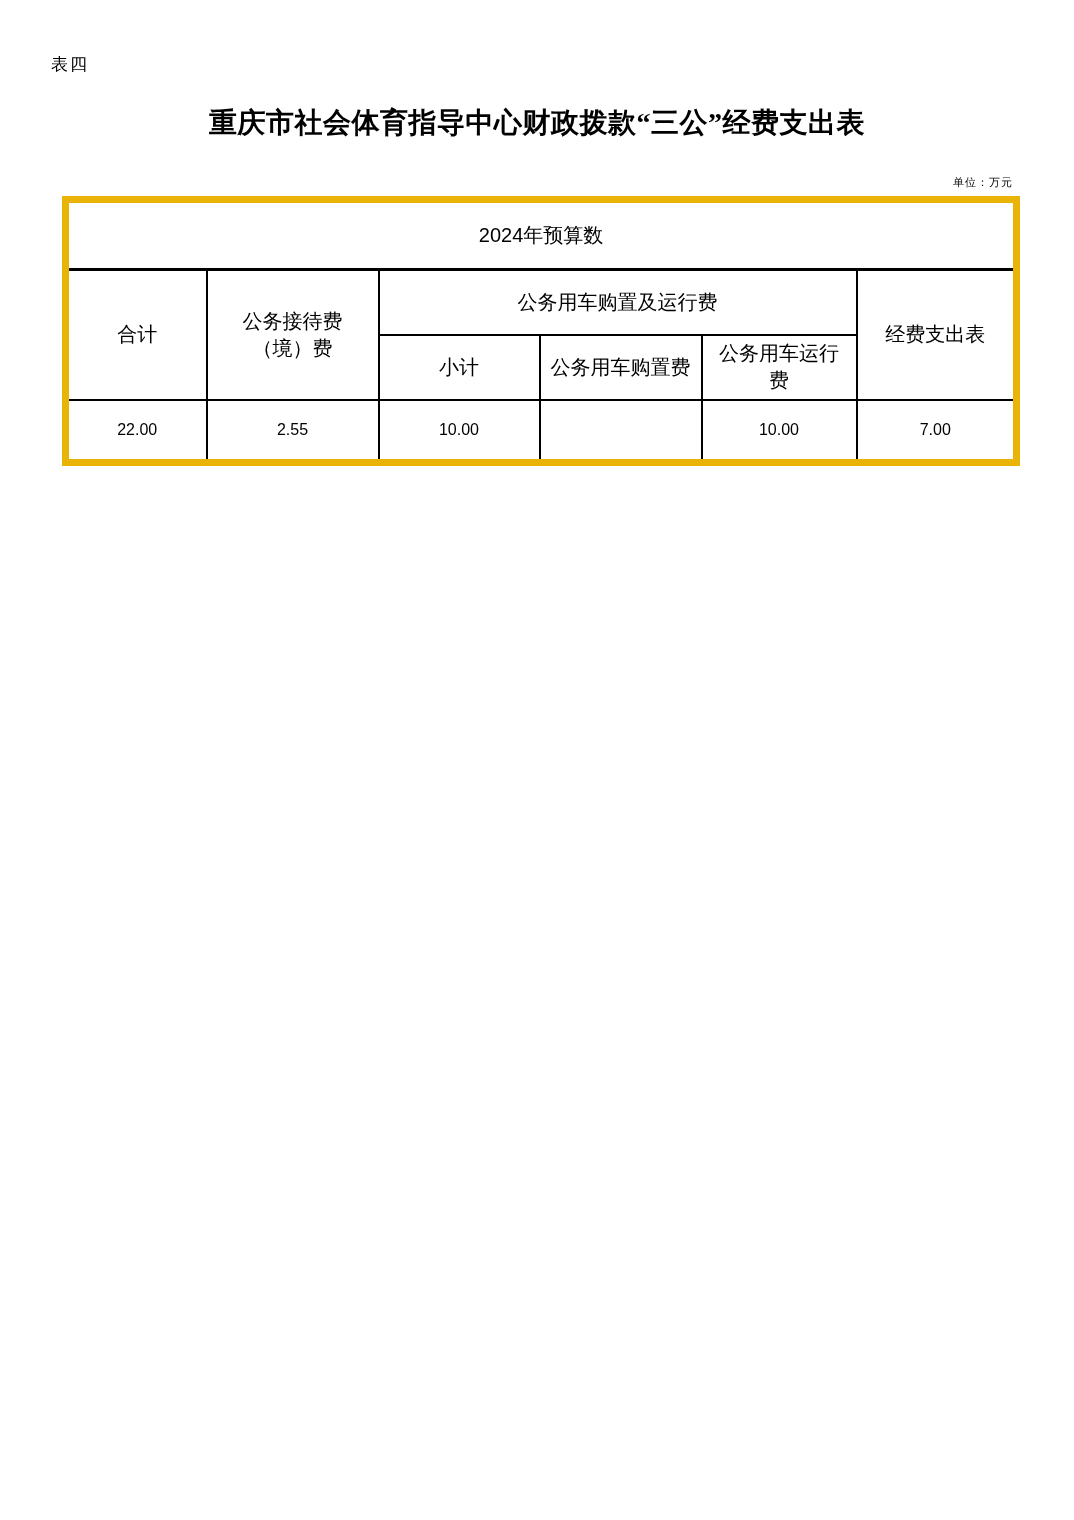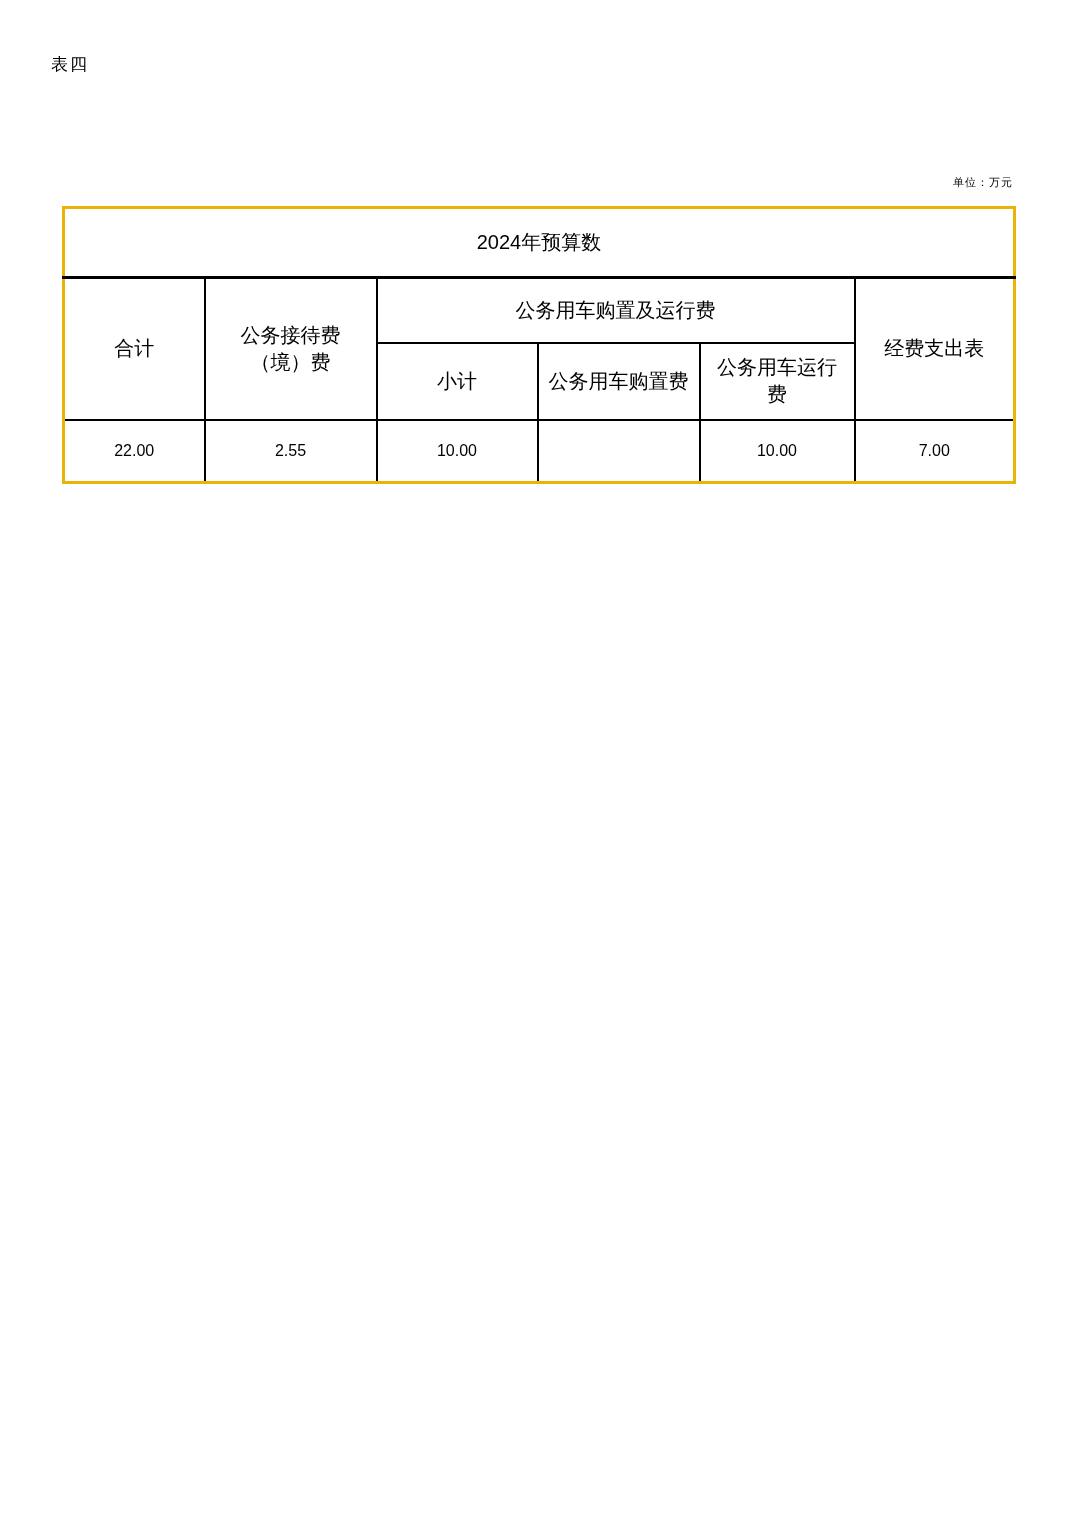--- a/index.html
+++ b/index.html
@@ -40,41 +40,41 @@
     position: absolute;
     right: 61px;
     top: 175px;
     font-family: "Liberation Serif", serif;
     font-size: 11px;
     letter-spacing: 1px;
   }
   table.budget {
     position: absolute;
     left: 62px;
-    top: 206px;
+    top: 196px;
     width: 951px;
     border-collapse: collapse;
     table-layout: fixed;
-    border: 3px solid #eab308;
+    border: 7px solid #eab308;
     padding-left: 8px;
   }
   table.budget th,
   table.budget td {
     border: 2px solid #000000;
     text-align: center;
     vertical-align: middle;
     padding: 2px 6px;
     font-weight: normal;
     font-family: "Liberation Sans", sans-serif;
     line-height: 1.35;
     overflow: hidden;
   }
   tr.row-period { height: 70px; }
   tr.row-group { height: 65px; }
-  tr.row-sub { height: 77px; }
+  tr.row-sub { height: 65px; }
   tr.row-data { height: 63px; }
   .period-cell {
     font-size: 20px;
     border-bottom-width: 3px !important;
   }
   .head-cell {
     font-size: 20px;
   }
   .data-cell {
     font-size: 16px;
@@ -88,20 +88,21 @@
     max-width: 128px;
   }
 </style>
 </head>
 <body>
 
 <div class="page">
 
   <div class="sheet-label">表四</div>
 
+  <div class="doc-title">重庆市社会体育指导中心财政拨款“三公”经费支出表</div>
 
   <div class="unit-note">单位：万元</div>
 
   <table class="budget">
     <colgroup>
       <col style="width:141px">
       <col style="width:172px">
       <col style="width:161px">
       <col style="width:162px">
       <col style="width:155px">

